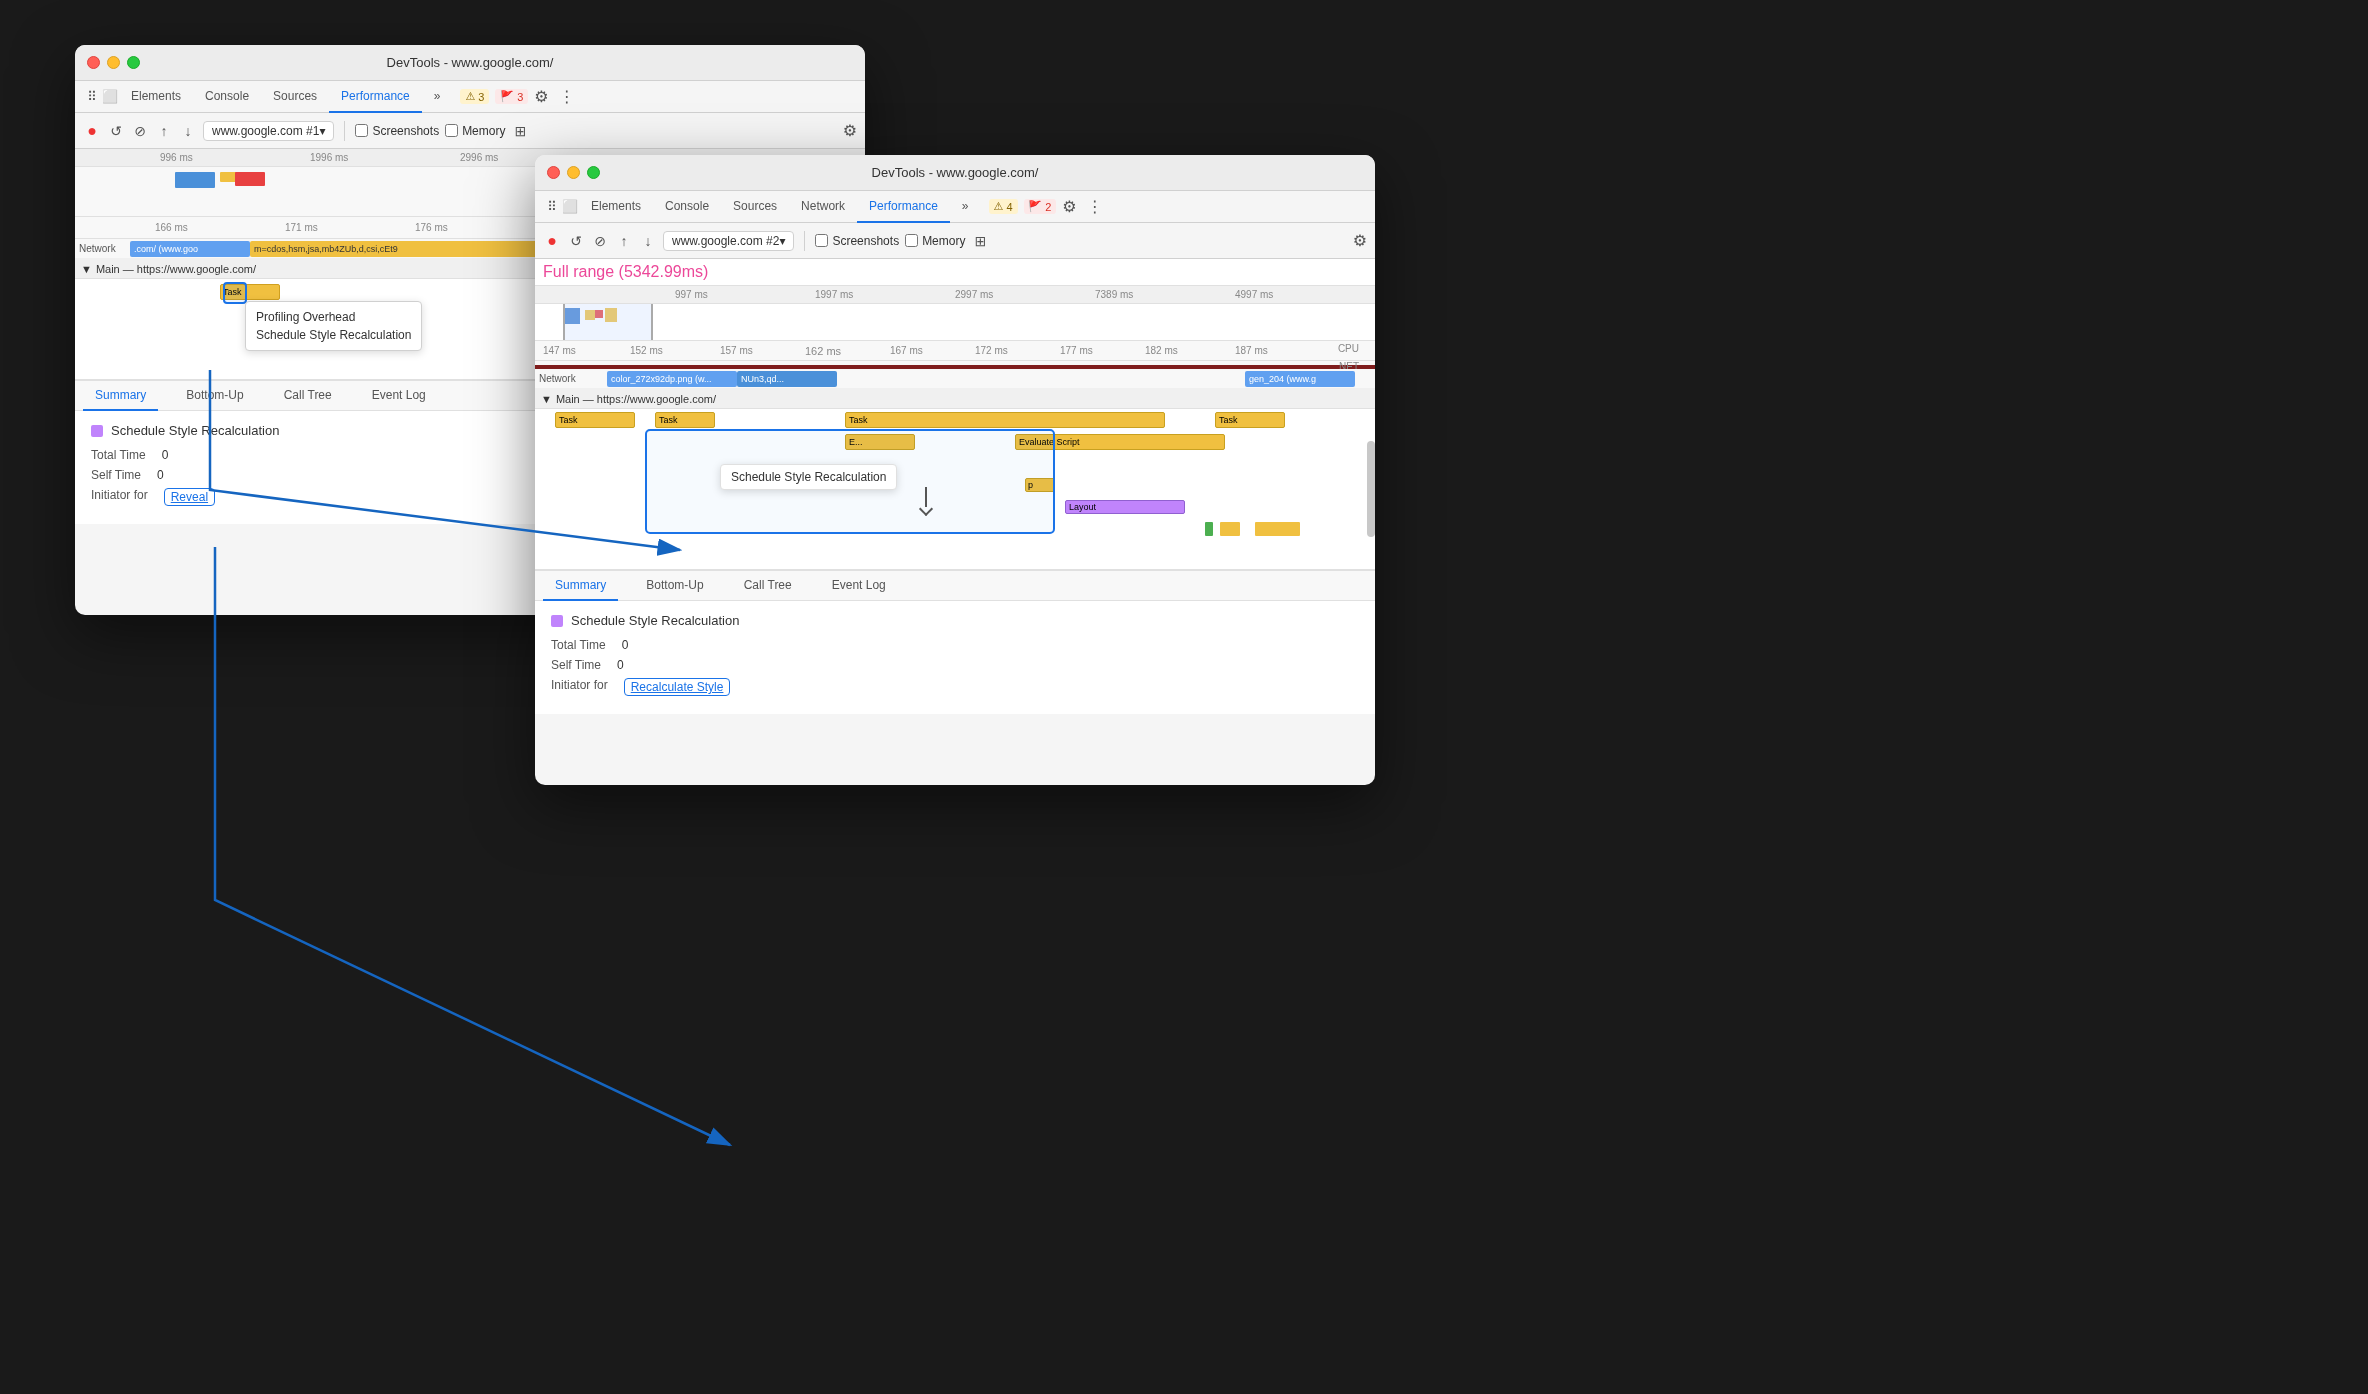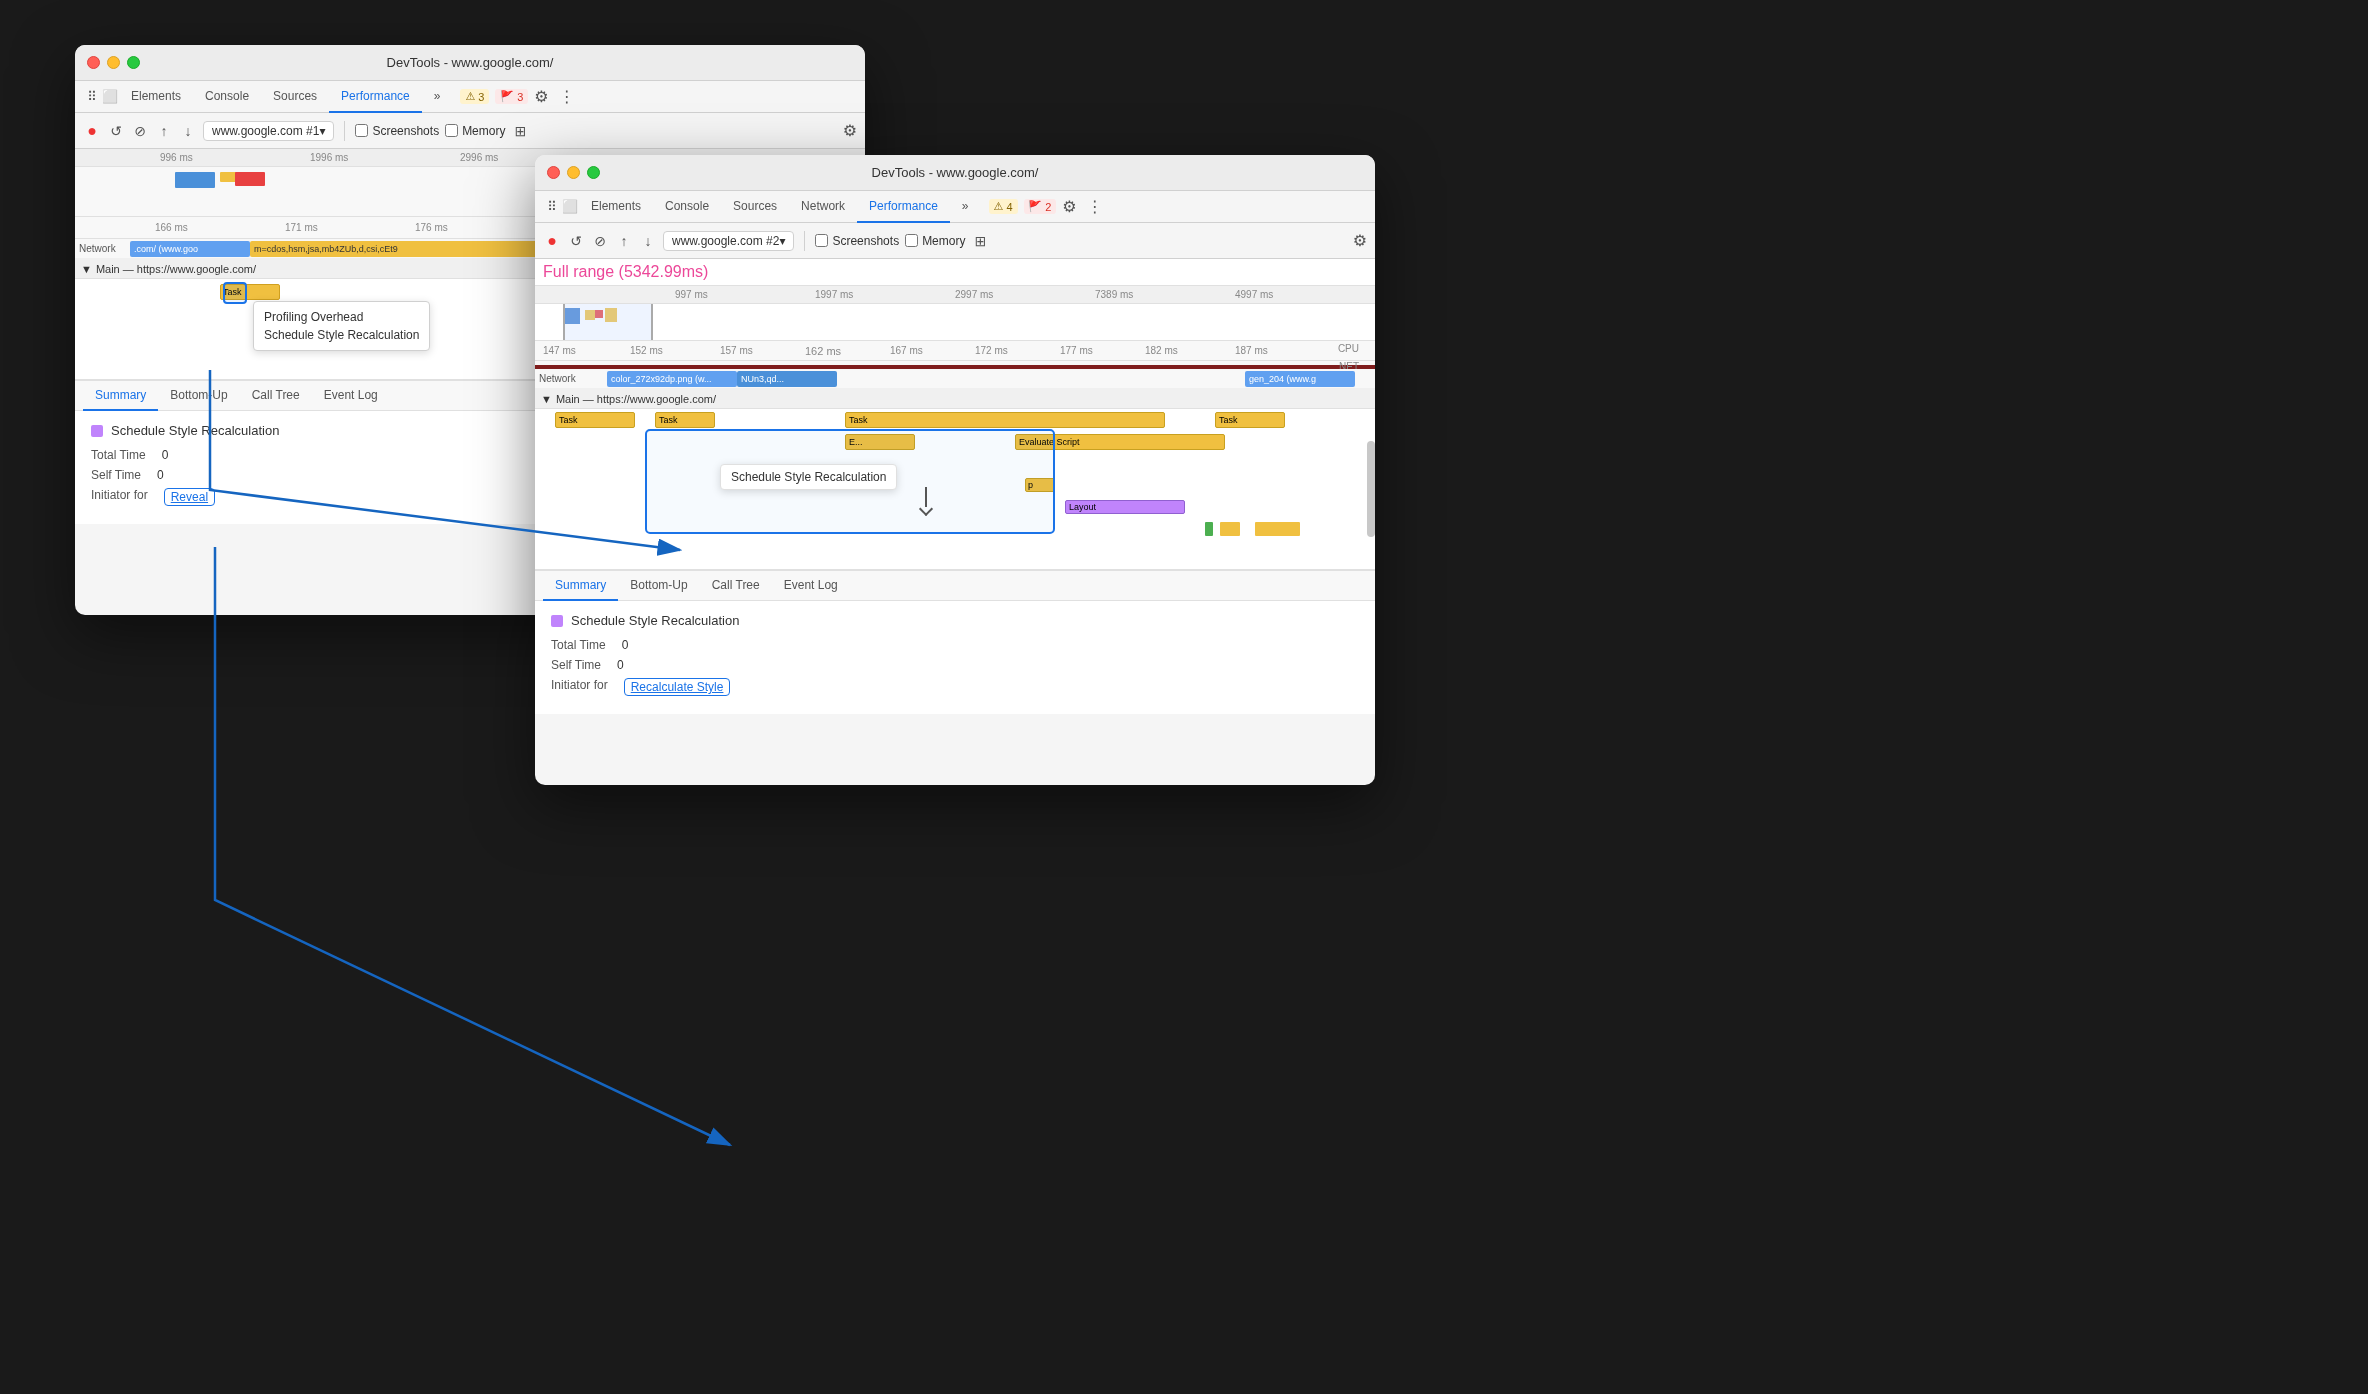--- a/index.html
+++ b/index.html
@@ -206,21 +206,21 @@
     .bottom-panel {
       background: white;
       border-top: 2px solid #e0e0e0;
     }
 
     .panel-tabs {
       height: 30px;
       display: flex;
       align-items: center;
       padding: 0 8px;
-      gap: 0;
+      gap: 16px;
       border-bottom: 1px solid #e0e0e0;
       background: #f8f8f8;
     }
 
     .panel-tab {
       padding: 0 12px;
       height: 30px;
       display: flex;
       align-items: center;
       font-size: 12px;
@@ -458,21 +458,21 @@
     </div>
 
     <div style="height:100px; position:relative; background:white;">
 
       <div style="position:absolute; left:145px; top:5px; width:60px; height:16px; background:#f0c040; border:1px solid #d0a020; border-radius:2px; font-size:9px; display:flex; align-items:center; padding:0 2px; overflow:hidden;">
         <span>Task</span>
       </div>
 
       <div style="position:absolute; left:148px; top:3px; width:24px; height:22px; border:2px solid #1a73e8; border-radius:4px; background:rgba(26,115,232,0.08);"></div>
 
-      <div class="tooltip-box" style="left:170px; top:22px;margin-left:8px;">
+      <div class="tooltip-box" style="left:170px; top:22px;">
         <div class="tooltip-item">Profiling Overhead</div>
         <div class="tooltip-item">Schedule Style Recalculation</div>
       </div>
     </div>
   </div>
 
   <div class="bottom-panel">
     <div class="panel-tabs">
       <div class="panel-tab active">
         <span>Summary</span>

